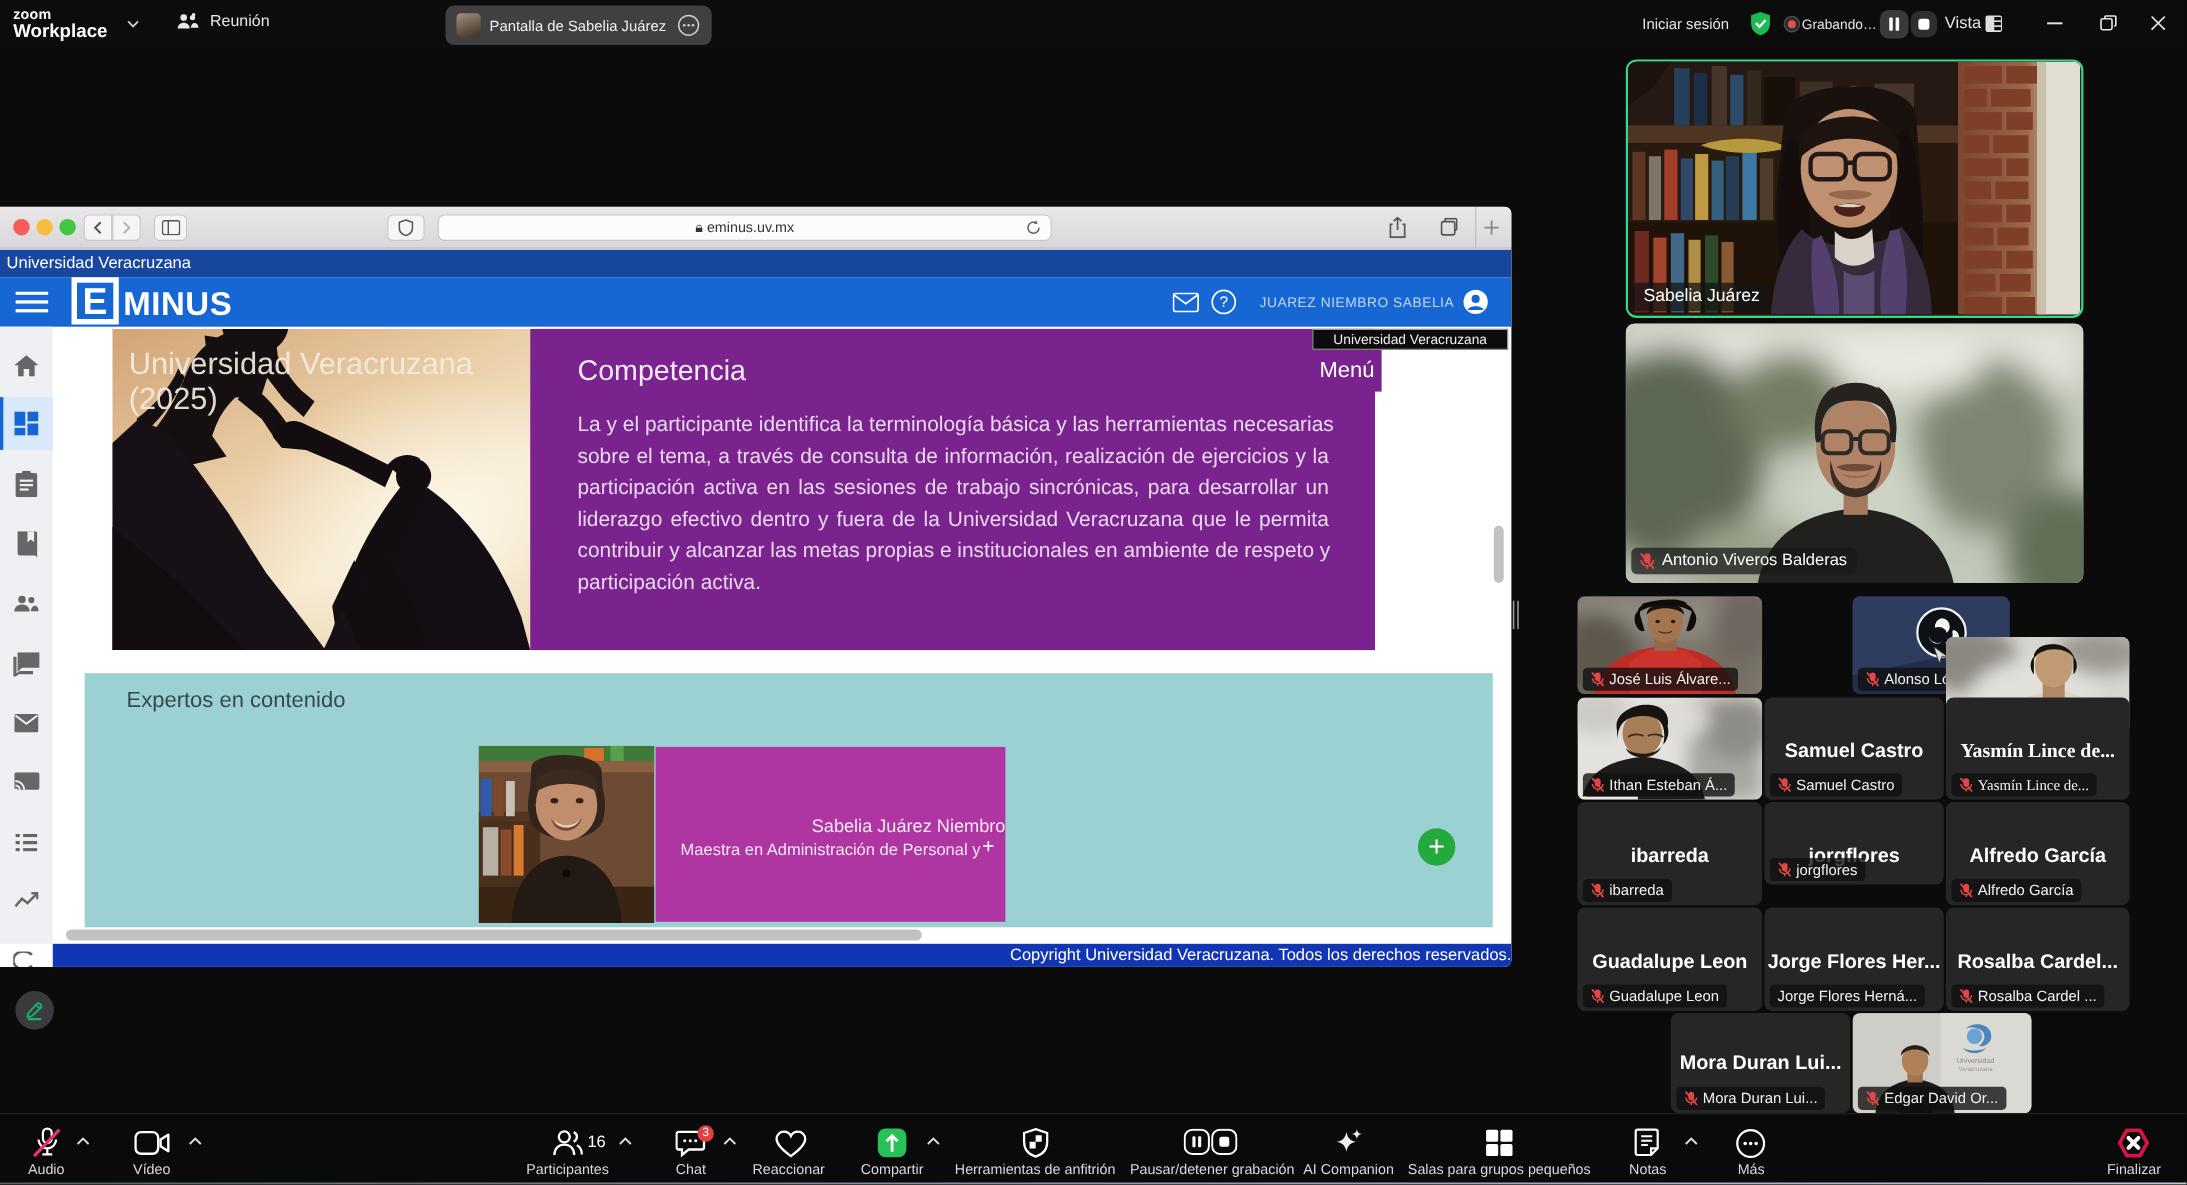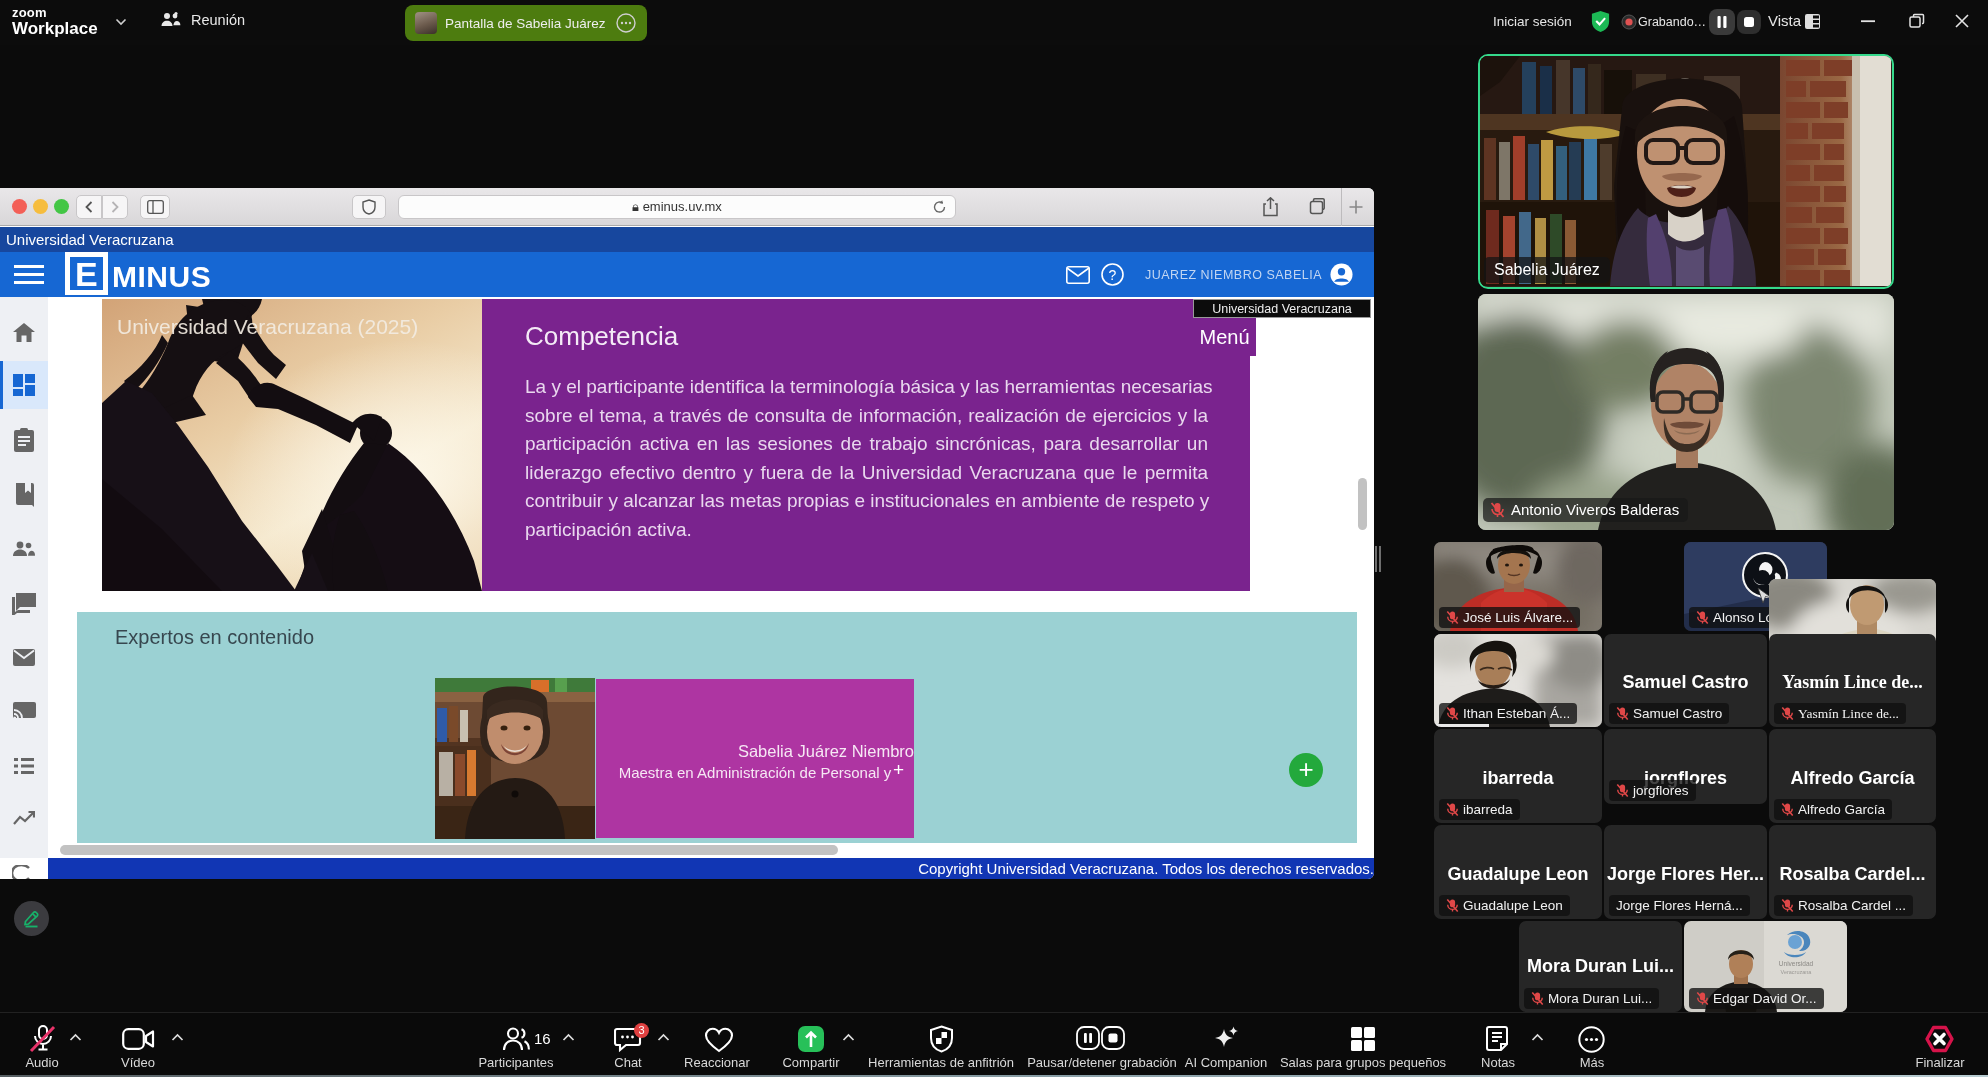--- a/index.html
+++ b/index.html
@@ -6,21 +6,21 @@
   html,body { width:1988px; height:1077px; background:#0b0b0b; font-family:"Liberation Sans", sans-serif; overflow:hidden; }
   .abs { position:absolute; }
   #stage { position:relative; width:1988px; height:1077px; background:#0b0b0b; overflow:hidden; }
 
   
   #topbar { left:0; top:0; width:1988px; height:45px; background:#0c0c0c; }
   #topbar .zlogo { left:12px; top:6px; color:#fff; line-height:1; }
   #topbar .zlogo .z1 { font-size:13px; font-weight:bold; letter-spacing:.2px; }
   #topbar .zlogo .z2 { font-size:17px; font-weight:bold; margin-top:1px; }
   #reunion { left:160px; top:11px; color:#e8e8e8; font-size:14.5px; display:flex; align-items:center; gap:9px; }
-  #tabchip { left:405px; top:5px; width:242px; height:36px; background:#4d7c0f; border-radius:8px; display:flex; align-items:center; padding:0 10px; gap:8px;text-align:right; }
+  #tabchip { left:405px; top:5px; width:242px; height:36px; background:#404040; border-radius:8px; display:flex; align-items:center; padding:0 10px; gap:8px;text-align:right; }
   #tabchip .av { width:22px; height:22px; border-radius:4px; background:linear-gradient(160deg,#97887a 10%,#6b5a4c 55%,#3a2f28); }
   #tabchip .tt { color:#eee; font-size:13.5px; white-space:nowrap; }
   #tabchip .dots { margin-left:auto; color:#ddd; }
 
   
   .gtile { position:absolute; background:#262626; border-radius:7px; overflow:hidden; }
   .gname { position:absolute; left:0; width:100%; text-align:center; color:#fff; font-weight:bold; font-size:18px; letter-spacing:0; }
   .glabel { position:absolute; left:5px; bottom:3px; background:rgba(16,16,16,.78); border-radius:4px; color:#f2f2f2; font-size:13.5px; height:21px; line-height:21px; padding:0 7px; white-space:nowrap; display:flex; align-items:center; gap:4px; }
   .tlabel { position:absolute; color:#d9d9d9; font-size:13px; text-align:center; }
   .tcaret { position:absolute; }
@@ -255,21 +255,21 @@
 
         <circle cx="274" cy="134" r="16" fill="#130d11"></circle>
         <path d="M250 124 C258 114 270 112 280 118 L272 142 Z" fill="#130d11"></path>
 
         <path d="M262 144 C246 164 230 190 220 214 L212 238 L230 250 L246 224 L260 198 L276 176 L292 160 L288 146 Z" fill="#130d11"></path>
         <path d="M286 144 C324 170 354 214 372 262 L380 292 L194 292 L214 234 L238 216 L260 196 Z" fill="#150d14"></path>
         <path d="M220 210 L200 252 L206 292 L266 292 L232 250 Z" fill="#130d11"></path>
         <path d="M192 292 L210 254 L226 292 Z" fill="#171017"></path>
         <path d="M238 216 C230 240 228 266 232 292 L286 292 C278 260 266 232 252 212 Z" fill="#130d11"></path>
       </svg>
-      <div class="abs" style="left:15px;top:16px;color:#f3ece2;font-size:21px;opacity:.92;">Universidad Veracruzana (2025)</div>
+      <div class="abs" style="left:15px;top:16px;color:#f3ece2;font-size:28px;opacity:.92;">Universidad Veracruzana (2025)</div>
     </div>
 
     <div class="abs" style="left:482px;top:111px;width:768px;height:292px;background:#7a238e;">
       <div class="abs" style="left:43px;top:22px;color:#f4eaf6;font-size:26px;">Competencia</div>
       <div class="abs" style="left:43px;top:74px;width:683px;color:#e9d8ee;font-size:19px;line-height:28.5px;">
         <div class="jline">La y el participante identifica la terminología básica y las herramientas necesarias</div>
         <div class="jline">sobre el tema, a través de consulta de información, realización de ejercicios y la</div>
         <div class="jline">participación activa en las sesiones de trabajo sincrónicas, para desarrollar un</div>
         <div class="jline">liderazgo efectivo dentro y fuera de la Universidad Veracruzana que le permita</div>
         <div class="jline">contribuir y alcanzar las metas propias e institucionales en ambiente de respeto y</div>

